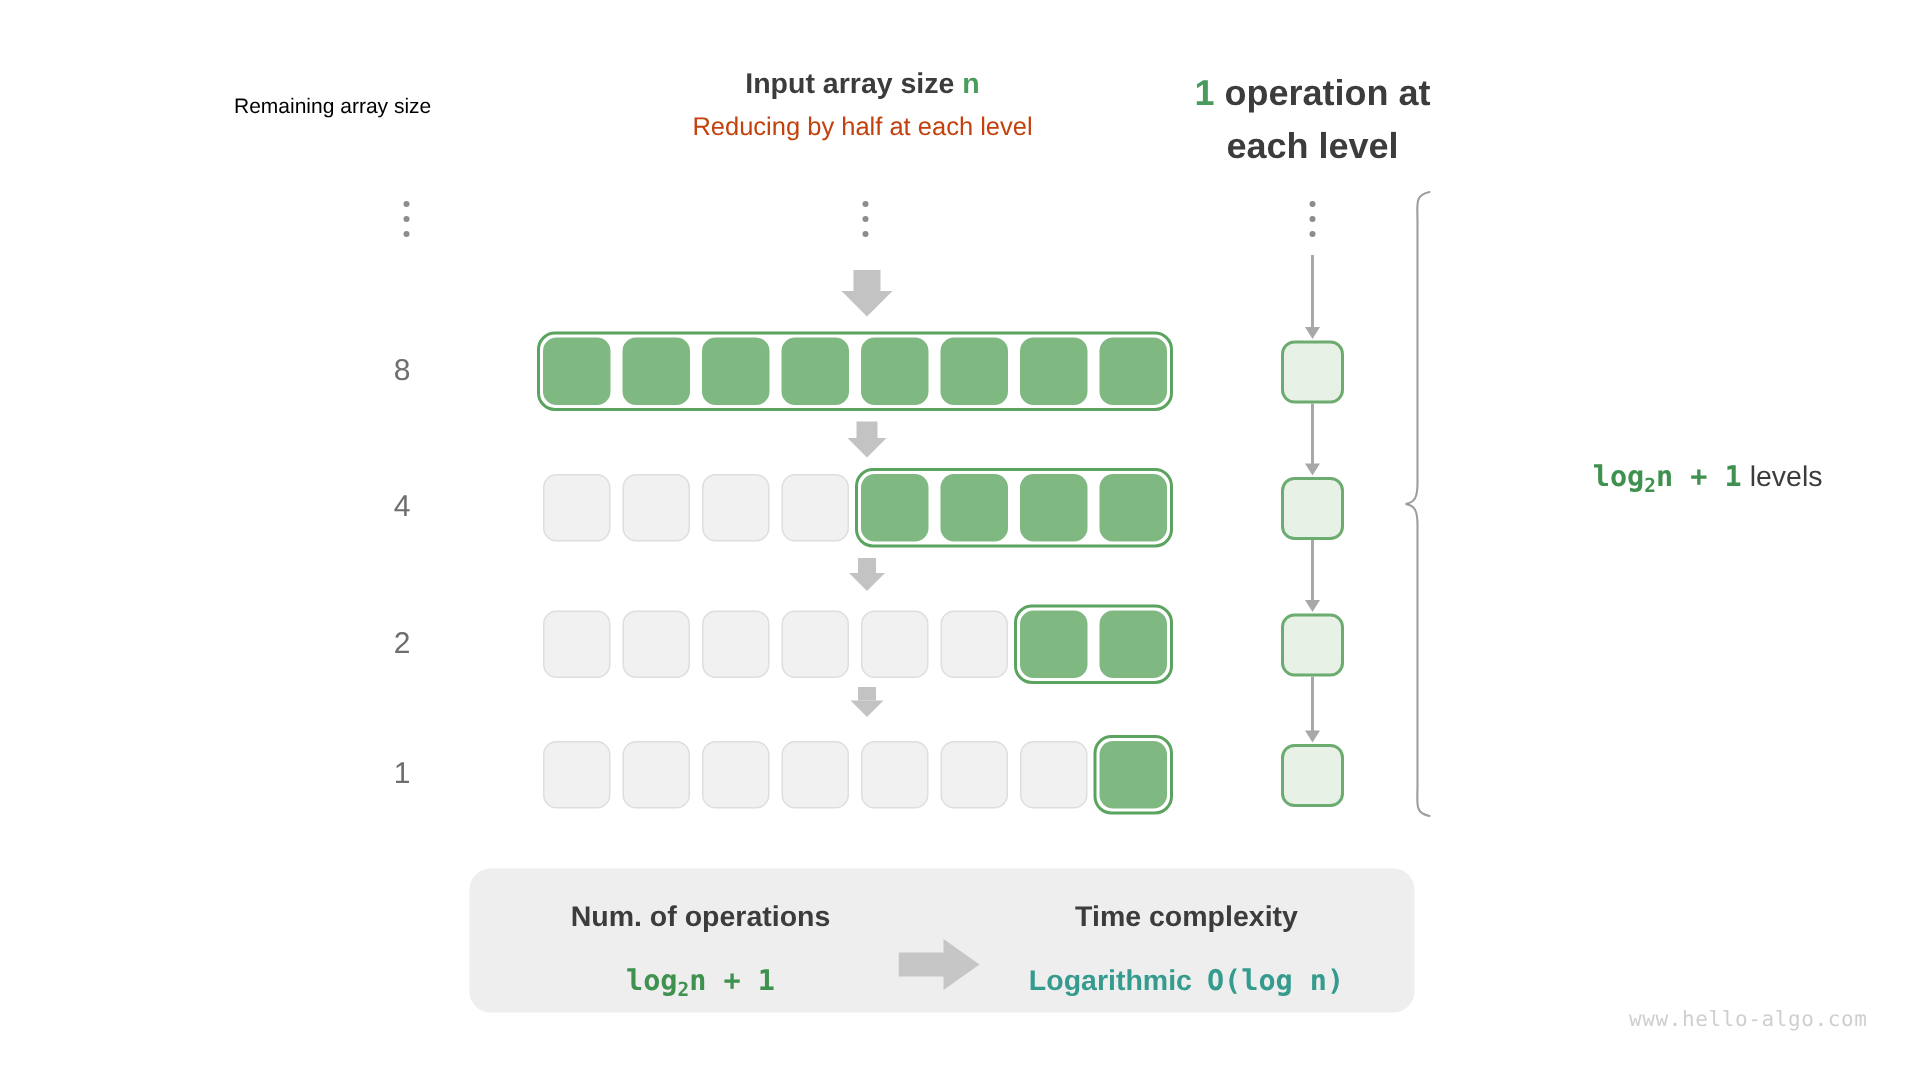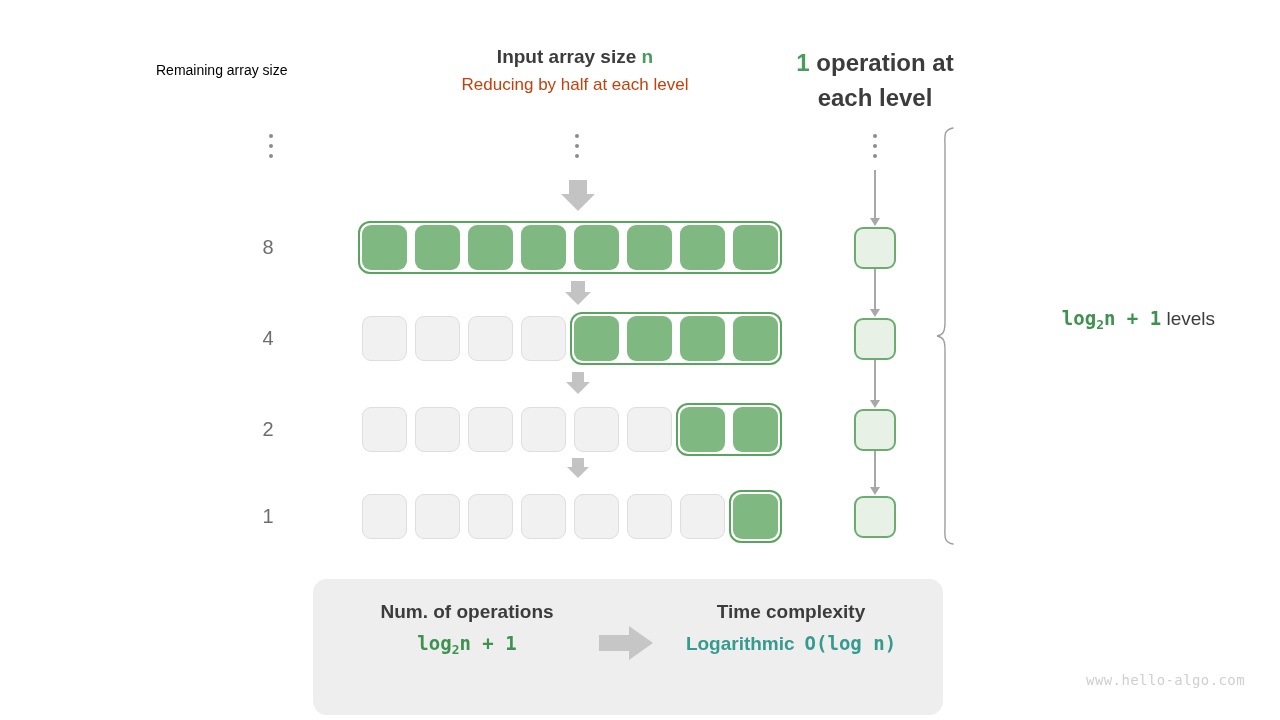--- a/index.html
+++ b/index.html
@@ -196,40 +196,40 @@
     position: relative;
     bottom: -0.28em;
   }
 
   
   .summary {
     position: absolute;
     left: 313px;
     top: 579px;
     width: 630px;
-    height: 136px;
+    height: 96px;
     background: #eeeeee;
     border-radius: 14px;
   }
   .summary .col {
     position: absolute;
     top: 22px;
     text-align: center;
     width: 260px;
   }
   .summary .col.left  { left: 24px; }
   .summary .col.right { left: 348px; }
   .summary .title {
     font-size: 19px;
     font-weight: bold;
     color: #3c3c3c;
     white-space: nowrap;
   }
   .summary .value {
-    margin-top: 9px;
+    margin-top: 20px;
     font-size: 19px;
     white-space: nowrap;
   }
   .sum-arrow {
     position: absolute;
     left: 286px;
     top: 46px;
   }
   .teal { color: #369b8f; font-weight: bold; }
 

